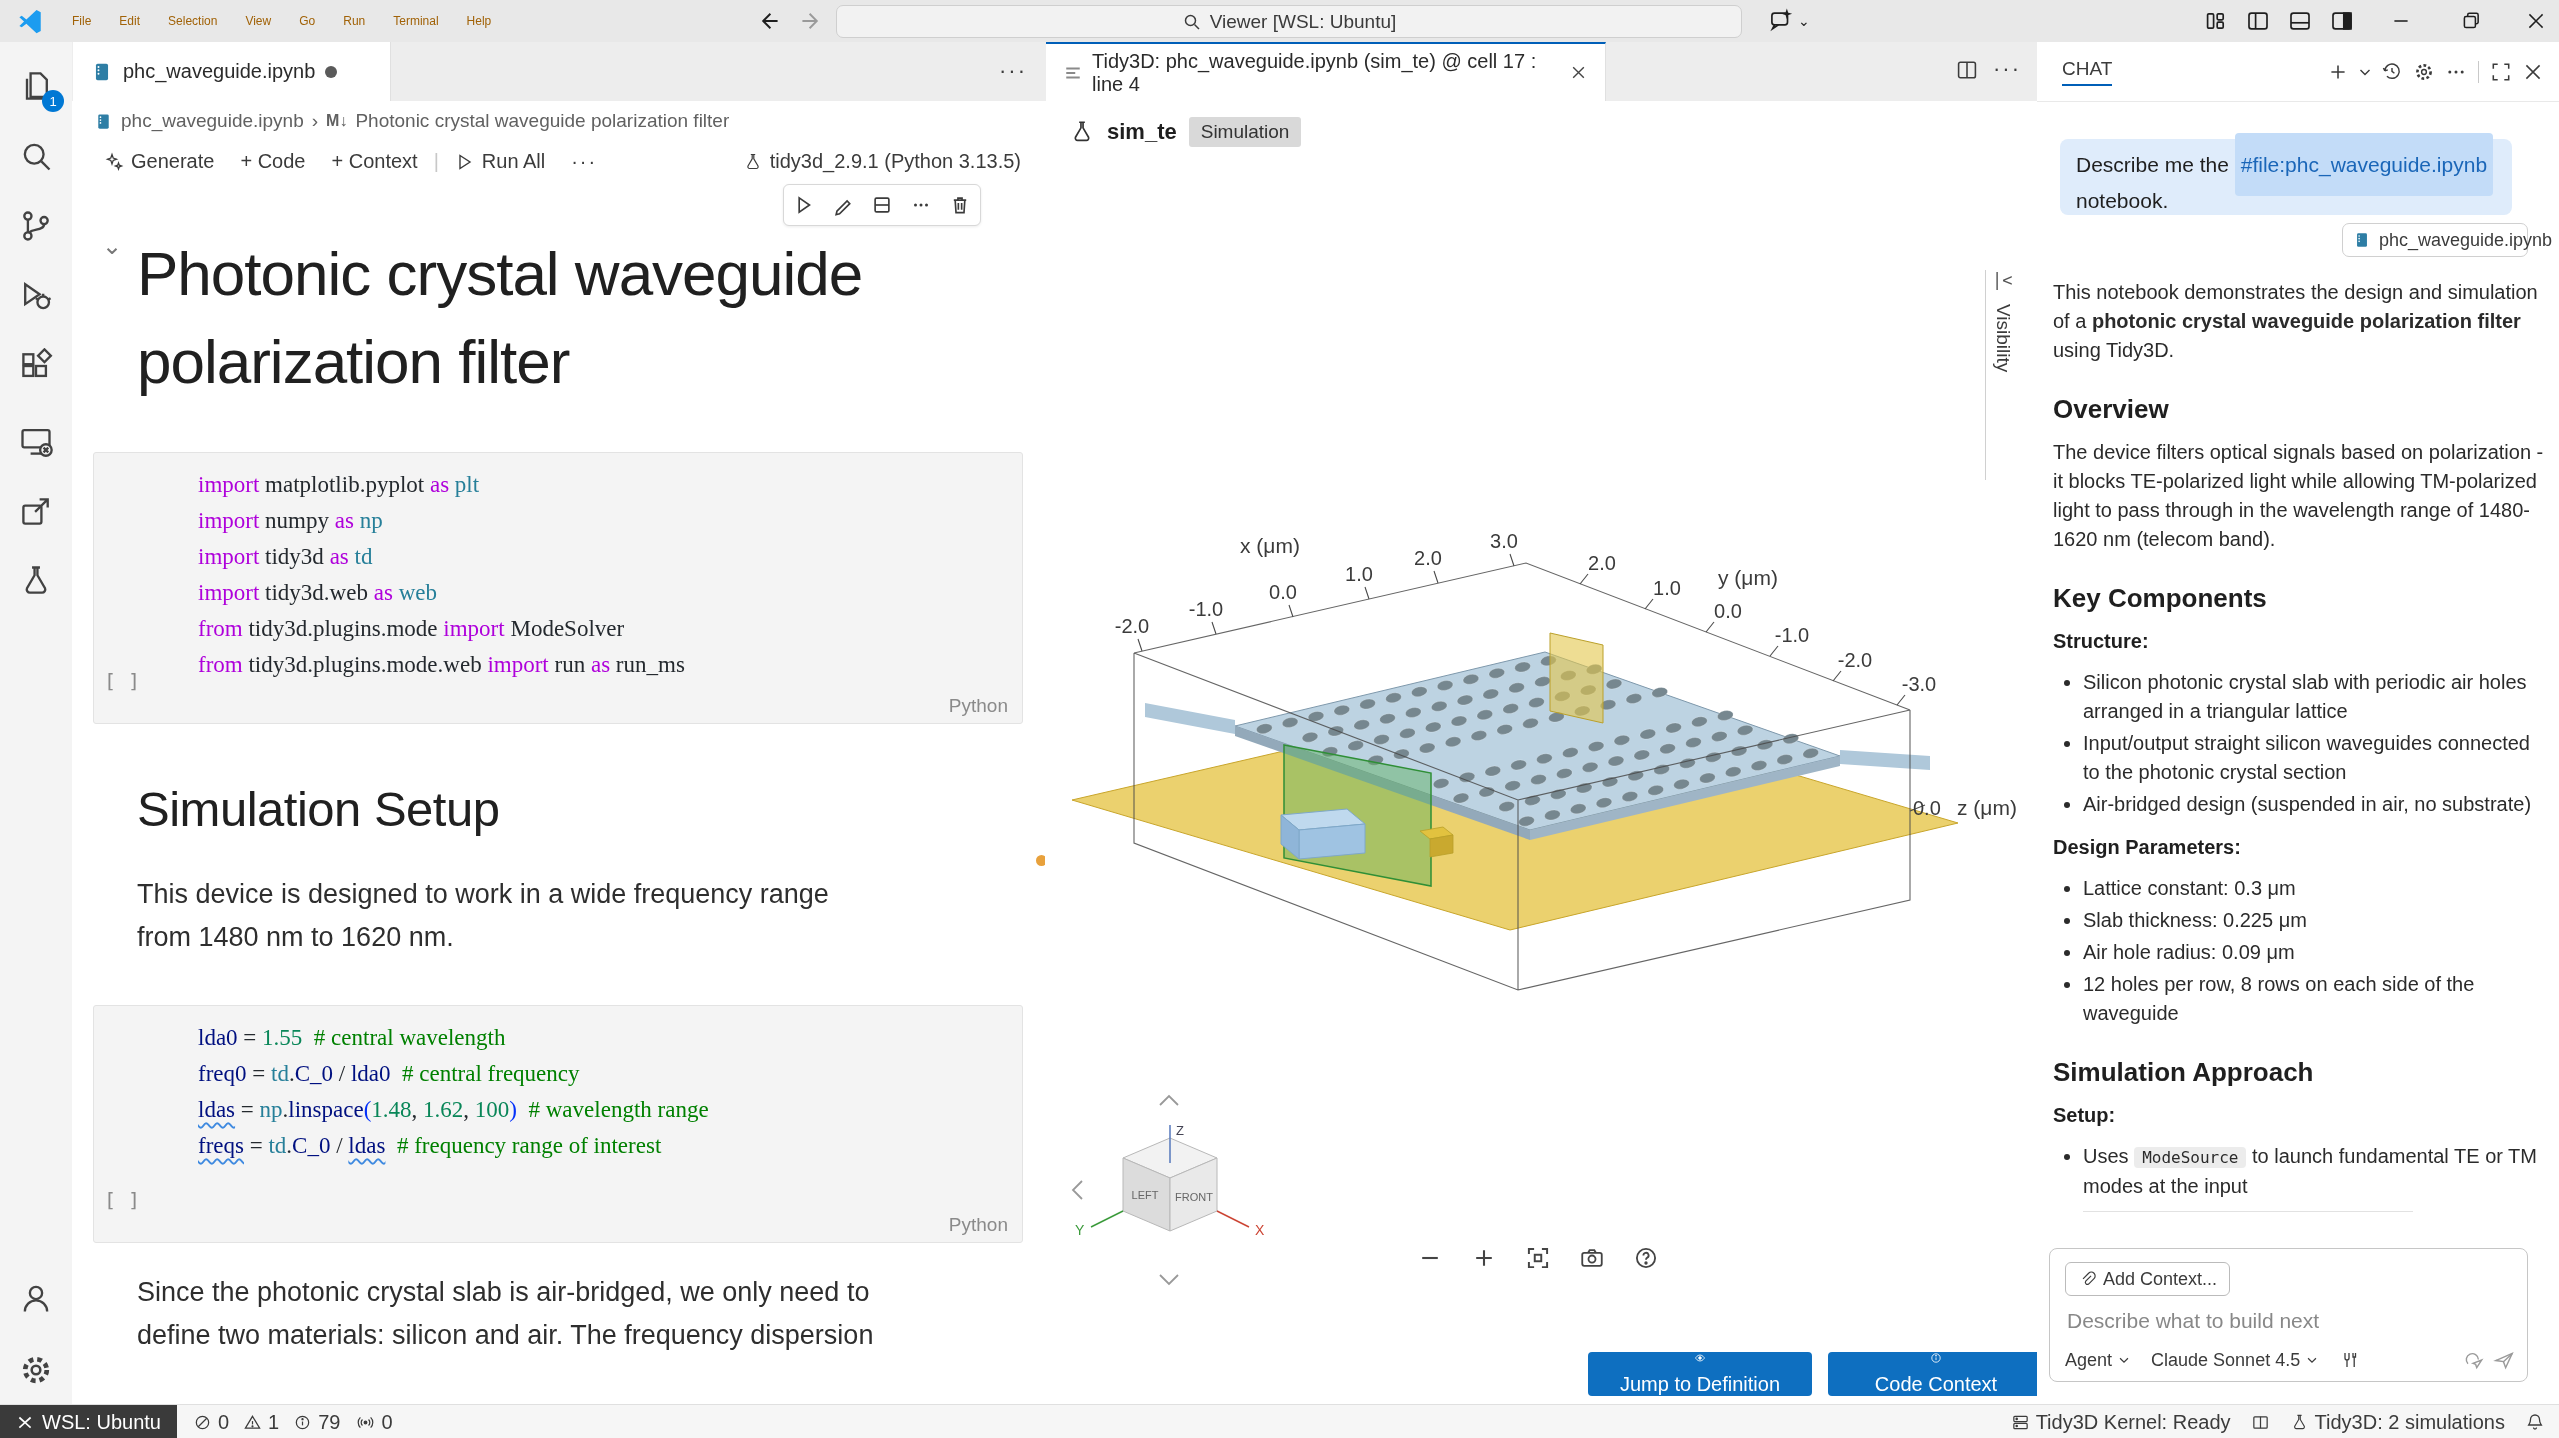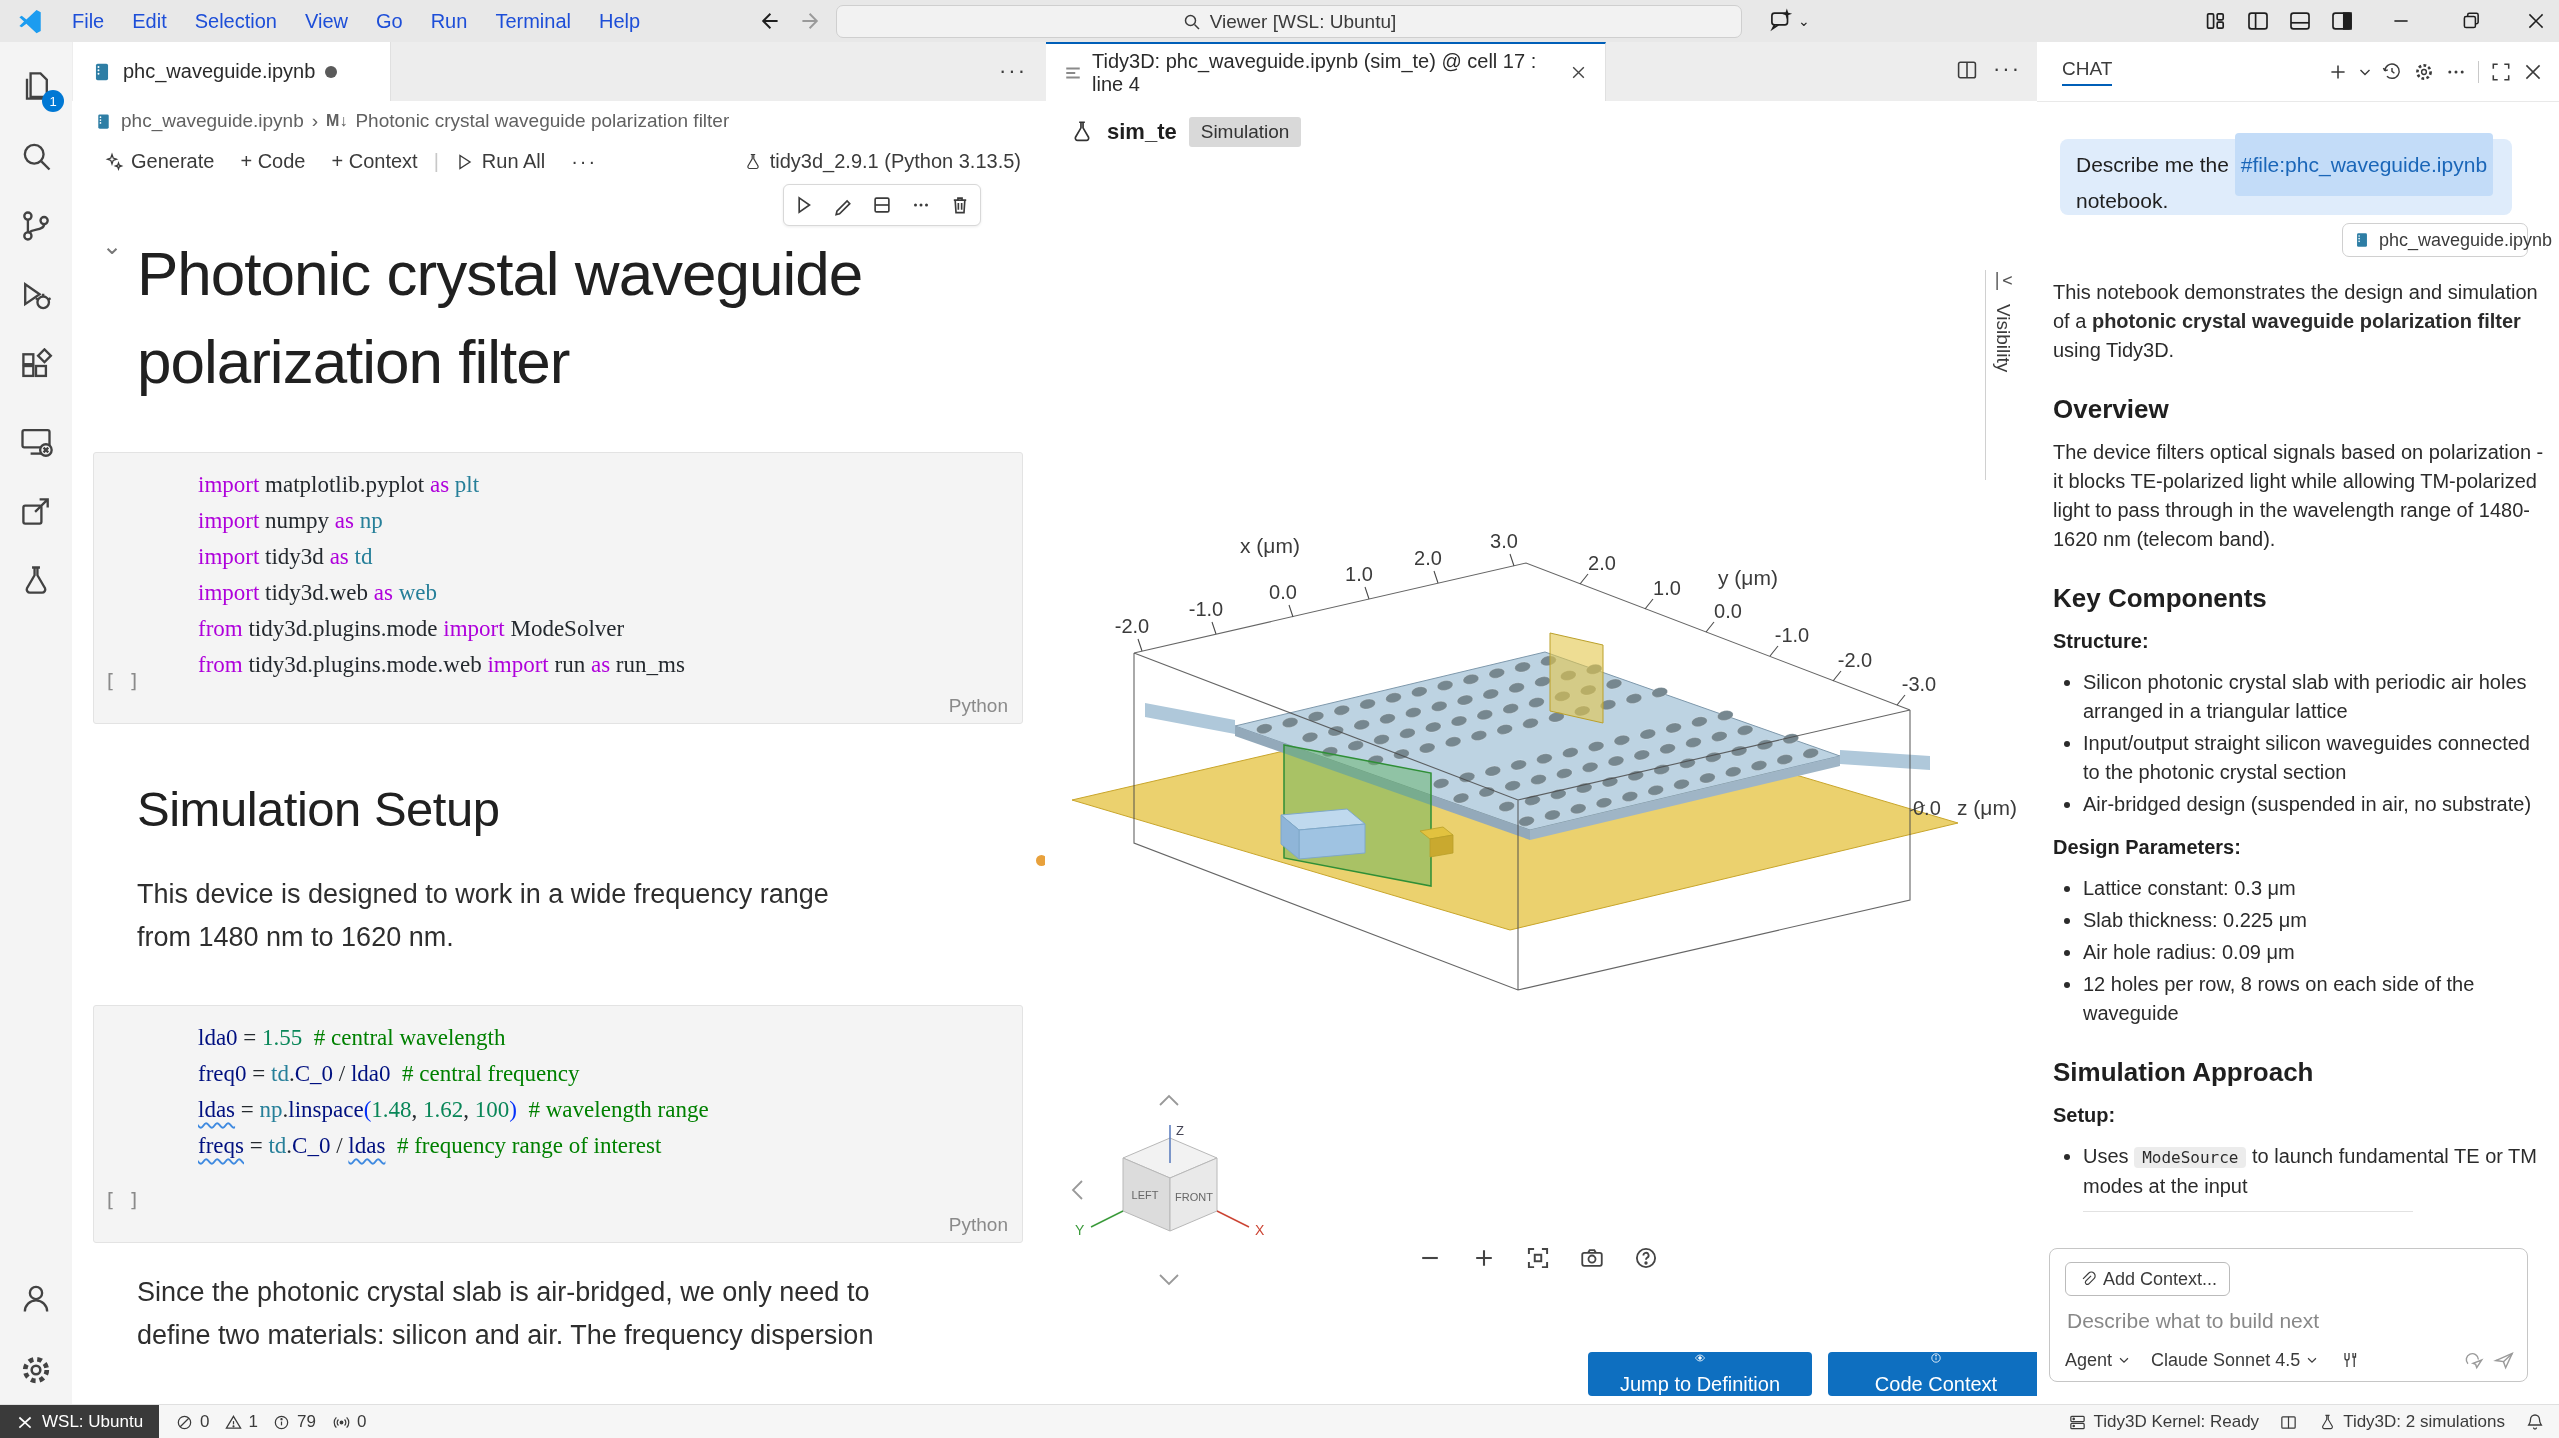--- a/index.html
+++ b/index.html
@@ -5,21 +5,21 @@
   html,body{margin:0;padding:0;background:#fff;}
   #app{position:relative;width:2559px;height:1438px;overflow:hidden;
        font-family:"Liberation Sans",sans-serif;color:#1f1f1f;background:#fff;}
   .abs{position:absolute;}
   svg{display:block;}
   .icon{display:inline-flex;align-items:center;justify-content:center;color:#3b3b3b;}
 
   
   .titlebar{position:absolute;left:0;top:0;width:2559px;height:42px;background:#e8e8e8;
             border-bottom:1px solid #d4d4d4;display:flex;align-items:center;}
-  .menu-item{font-size:20px;color:#1d4ed8;padding:0 14px;cursor:default;}
+  .menu-item{font-size:12px;color:#a16207;padding:0 14px;cursor:default;}
   .searchbox{position:absolute;left:836px;top:5px;width:904px;height:31px;background:#f2f2f2;
              border:1px solid #cfcfcf;border-radius:7px;display:flex;align-items:center;justify-content:center;
              font-size:19px;color:#3b3b3b;gap:8px;}
   .winbtn{width:46px;height:42px;display:flex;align-items:center;justify-content:center;}
 
   
   .activitybar{position:absolute;left:0;top:42px;width:72px;height:1362px;background:#f4f4f4;
                border-right:1px solid #e2e2e2;}
   .act-item{position:absolute;left:12px;width:48px;height:48px;display:flex;align-items:center;justify-content:center;color:#424242;}
   .act-badge{position:absolute;right:-4px;bottom:-2px;width:22px;height:22px;border-radius:11px;background:#0078d4;
@@ -89,21 +89,21 @@
   .chat-input{position:absolute;left:12px;top:1206px;width:479px;height:134px;border:1px solid #c6c6c6;border-radius:8px;
               background:#fff;box-sizing:border-box;}
   .add-context{position:absolute;left:15px;top:13px;height:32px;border:1px solid #bbb;border-radius:6px;display:flex;
                align-items:center;gap:7px;padding:0 12px;font-size:18px;color:#3b3b3b;}
   .chat-placeholder{position:absolute;left:17px;top:60px;font-size:21px;color:#888;}
   .chat-input-row{position:absolute;left:15px;right:12px;bottom:10px;display:flex;align-items:center;gap:8px;font-size:18px;color:#3b3b3b;}
   .hr-faint{height:1px;background:#e2e2e2;width:330px;margin:8px 0 0 30px;}
 
   
   .statusbar{position:absolute;left:0;top:1404px;width:2559px;height:34px;background:#f6f6f6;border-top:1px solid #e0e0e0;
-             display:flex;align-items:center;font-size:17px;color:#3b3b3b;}
+             display:flex;align-items:center;font-size:20px;color:#3b3b3b;}
   .remote-chip{height:34px;background:#3a3a3a;color:#fff;display:flex;align-items:center;gap:8px;padding:0 16px;}
   .sb-item{display:flex;align-items:center;gap:6px;margin-left:16px;}
   .sb-right{margin-left:auto;display:flex;align-items:center;gap:20px;padding-right:14px;}
 </style>
 </head>
 <body>
 
 <div id="app">
 
   <div class="titlebar">

